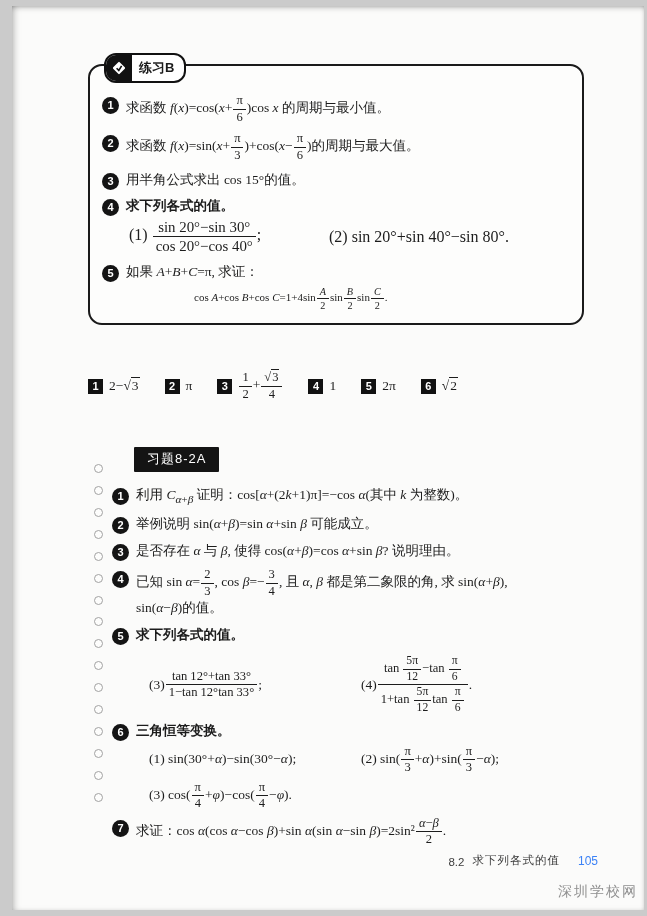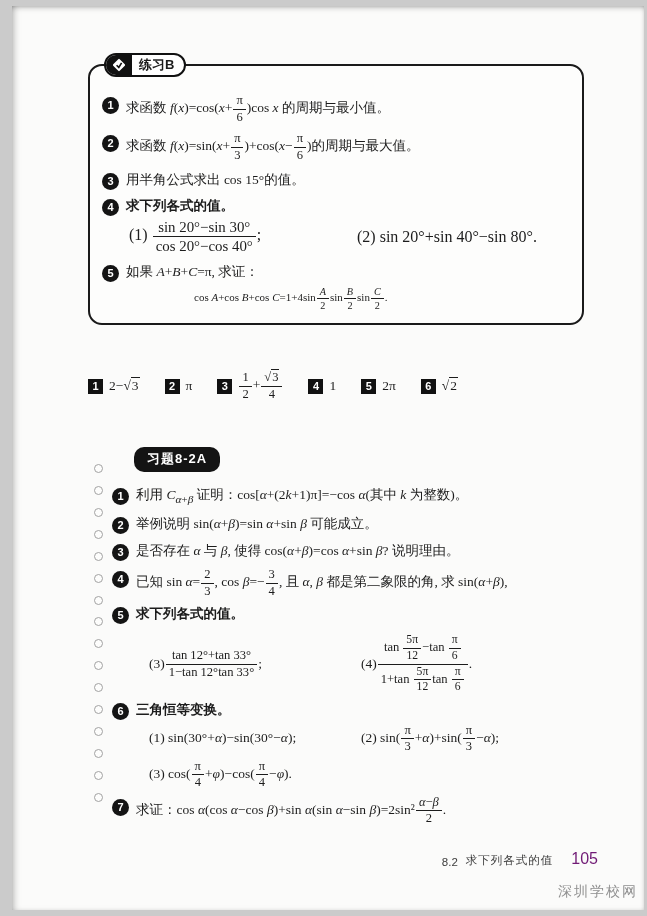--- a/index.html
+++ b/index.html
@@ -21,40 +21,40 @@
   .exercise-box {
     position:relative;
     margin:58px 60px 0 76px;
     border:2px solid #1a1a1a;
     border-radius:14px;
     padding:28px 16px 12px 12px;
     background:#fdfdfc;
   }
   .box-badge {
     position:absolute; top:-13px; left:14px;
-    display:flex; align-items:center; height:24px;
+    display:flex; align-items:center; height:30px;
     border:2px solid #111; border-radius:12px;
     background:#fff; overflow:hidden;
   }
   .badge-icon { width:26px; height:100%; background:#111; display:flex; align-items:center; justify-content:center; }
   .badge-label { padding:0 10px 0 7px; font-weight:bold; font-size:13px; font-family:"Liberation Sans",sans-serif; }
 
   .bprob { display:flex; align-items:flex-start; font-size:13.5px; line-height:1.55; margin-bottom:8px; }
   .pnum {
     flex:0 0 auto; width:17px; height:17px; border-radius:50%;
     background:#141414; color:#fff; font-size:11px; font-weight:bold;
     display:inline-flex; align-items:center; justify-content:center;
     margin:3px 7px 0 0; font-family:"Liberation Sans",sans-serif;
   }
   .ptext { flex:1; }
   .hd { font-weight:bold; }
   .bsubrow { padding-left:27px; margin:2px 0 8px; }
   .cols { display:flex; align-items:center; }
   .bcol-a { flex:0 0 200px; }
-  .bcol-b { flex:1;margin-left:28px; }
+  .bcol-b { flex:1; }
   .equation { padding-left:92px; font-size:11px; margin-top:2px; }
 
   
   .frac { display:inline-block; vertical-align:middle; text-align:center; font-size:.93em; line-height:1.08; margin:0 1px; }
   .fn { display:block; padding:0 3px 1px; border-bottom:1px solid #1c1c1c; }
   .fd { display:block; padding:1px 3px 0; }
   .sqrt { display:inline; white-space:nowrap; }
   .sqr { border-top:1px solid #1c1c1c; padding:0 1px; }
   i { font-style:italic; }
 
@@ -63,42 +63,42 @@
   .ans { display:inline-flex; align-items:center; gap:6px; }
   .anum {
     width:15px; height:15px; background:#111; color:#fff;
     display:inline-flex; align-items:center; justify-content:center;
     font-size:11px; font-weight:bold; font-family:"Liberation Sans",sans-serif;
   }
 
   
   .set-badge {
     display:inline-block; margin:46px 0 0 122px;
-    background:#141414; color:#fff; font-weight:bold; font-size:13px;
-    padding:3px 13px 4px; border-radius:10px;
+    background:#141414; color:#fff; font-weight:normal; font-size:13px;
+    padding:3px 13px 4px; border-radius:1px;
     font-family:"Liberation Sans",sans-serif; letter-spacing:1px;
   }
   .plist { margin:13px 36px 0 100px; }
   .prow { display:flex; align-items:flex-start; font-size:13.5px; line-height:1.55; margin-bottom:6px; }
   .pbody { flex:1; }
   .subrow .pbody { margin-left:25px; padding-left:12px; }
   .col-a { flex:0 0 212px; display:flex; align-items:center; }
   .col-b { flex:1; display:flex; align-items:center; }
 
   .rail {
     position:absolute; left:80px; top:458px; height:338px; width:12px;
     display:flex; flex-direction:column; justify-content:space-between; align-items:center;
   }
   .circle { width:9px; height:9px; border:1.5px solid #a2a2a2; border-radius:50%; background:#fdfdfc; }
 
   
   .footer { position:absolute; right:46px; bottom:42px; display:flex; align-items:flex-end; font-size:11.5px; color:#3d3d3d; }
   .sec-num { font-family:"Liberation Sans",sans-serif; margin-right:8px; }
   .sec-title { letter-spacing:1px; }
-  .page-num { margin-left:18px; font-size:16px; color:#701a75; font-family:"Liberation Sans",sans-serif; }
+  .page-num { margin-left:18px; font-size:12px; color:#3b82f6; font-family:"Liberation Sans",sans-serif; }
   .watermark { position:absolute; right:6px; bottom:9px; color:#8f8f8f; font-size:14px; letter-spacing:2px; }
 </style>
 </head>
 <body>
 
 <div class="paper">
 
   
   <section class="exercise-box">
     <div class="box-badge">
@@ -208,20 +208,21 @@
 
     <div class="prow">
       <span class="pnum">3</span>
       <div class="pbody">是否存在 <i>α</i> 与 <i>β</i>, 使得 cos(<i>α</i>+<i>β</i>)=cos <i>α</i>+sin <i>β</i>? 说明理由。</div>
     </div>
 
     <div class="prow">
       <span class="pnum">4</span>
       <div class="pbody">
         <div>已知 sin <i>α</i>=<span class="frac"><span class="fn">2</span><span class="fd">3</span></span>, cos <i>β</i>=−<span class="frac"><span class="fn">3</span><span class="fd">4</span></span>, 且 <i>α</i>, <i>β</i> 都是第二象限的角, 求 sin(<i>α</i>+<i>β</i>),</div>
+        <div>sin(<i>α</i>−<i>β</i>)的值。</div>
       </div>
     </div>
 
     <div class="prow" style="margin-bottom:3px">
       <span class="pnum">5</span>
       <div class="pbody hd">求下列各式的值。</div>
     </div>
     <div class="prow subrow">
       <div class="pbody cols">
       </div>

